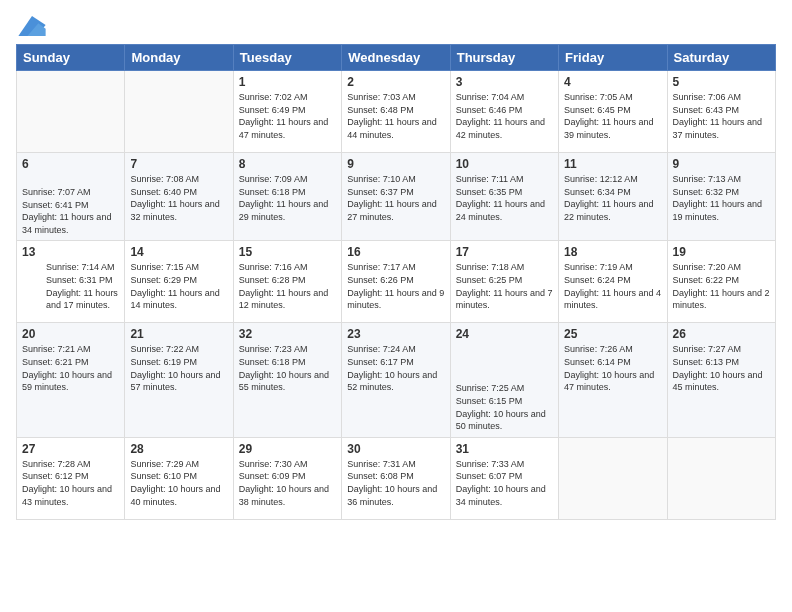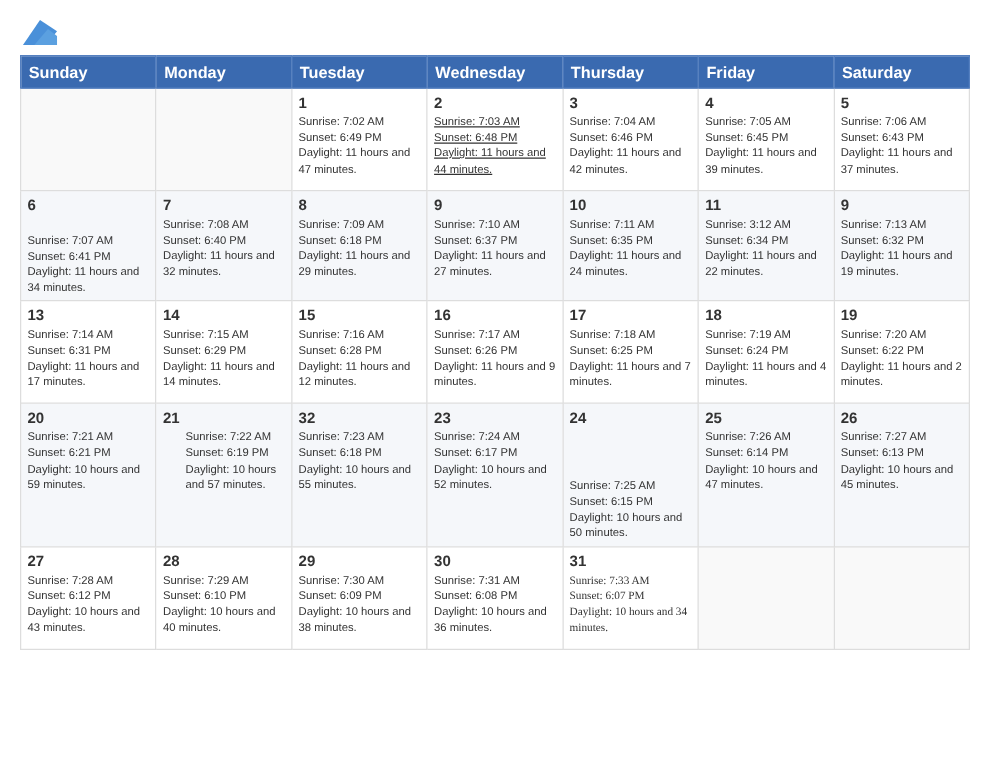--- a/index.html
+++ b/index.html
@@ -137,21 +137,21 @@
           <td class="empty-cell"></td>
           <td class="empty-cell"></td>
           <td>
             <span class="day-num">1</span>
             <div class="cell-info" style="white-space: pre-line;">Sunrise: 7:02 AM
 Sunset: 6:49 PM
 Daylight: 11 hours and 47 minutes.</div>
           </td>
           <td>
             <span class="day-num">2</span>
-            <div class="cell-info" style="white-space: pre-line; text-decoration: underline;">Sunrise: 7:03 AM
+            <div class="cell-info" style="white-space: pre-line;">Sunrise: 7:03 AM
 Sunset: 6:48 PM
 Daylight: 11 hours and 44 minutes.</div>
           </td>
           <td>
             <span class="day-num">3</span>
             <div class="cell-info" style="white-space: pre-line;">Sunrise: 7:04 AM
 Sunset: 6:46 PM
 Daylight: 11 hours and 42 minutes.</div>
           </td>
           <td>
@@ -193,35 +193,35 @@
 Daylight: 11 hours and 27 minutes.</div>
           </td>
           <td>
             <span class="day-num">10</span>
             <div class="cell-info" style="white-space: pre-line;">Sunrise: 7:11 AM
 Sunset: 6:35 PM
 Daylight: 11 hours and 24 minutes.</div>
           </td>
           <td>
             <span class="day-num">11</span>
-            <div class="cell-info" style="white-space: pre-line;">Sunrise: 3:12 AM
+            <div class="cell-info" style="white-space: pre-line;">Sunrise: 12:12 AM
 Sunset: 6:34 PM
 Daylight: 11 hours and 22 minutes.</div>
           </td>
           <td>
             <span class="day-num">9</span>
             <div class="cell-info" style="white-space: pre-line;">Sunrise: 7:13 AM
 Sunset: 6:32 PM
 Daylight: 11 hours and 19 minutes.</div>
           </td>
         </tr>
         <tr>
           <td>
             <span class="day-num">13</span>
-            <div class="cell-info" style="white-space: pre-line;">Sunrise: 7:14 AM
+            <div class="cell-info" style="white-space: pre-line; margin-left: 24px;">Sunrise: 7:14 AM
 Sunset: 6:31 PM
 Daylight: 11 hours and 17 minutes.</div>
           </td>
           <td>
             <span class="day-num">14</span>
             <div class="cell-info" style="white-space: pre-line;">Sunrise: 7:15 AM
 Sunset: 6:29 PM
 Daylight: 11 hours and 14 minutes.</div>
           </td>
           <td>
@@ -257,21 +257,21 @@
         </tr>
         <tr>
           <td>
             <span class="day-num">20</span>
             <div class="cell-info" style="white-space: pre-line;">Sunrise: 7:21 AM
 Sunset: 6:21 PM
 Daylight: 10 hours and 59 minutes.</div>
           </td>
           <td>
             <span class="day-num">21</span>
-            <div class="cell-info" style="white-space: pre-line; margin-left: 18px;">Sunrise: 7:22 AM
+            <div class="cell-info" style="white-space: pre-line;">Sunrise: 7:22 AM
 Sunset: 6:19 PM
 Daylight: 10 hours and 57 minutes.</div>
           </td>
           <td>
             <span class="day-num">32</span>
             <div class="cell-info" style="white-space: pre-line;">Sunrise: 7:23 AM
 Sunset: 6:18 PM
 Daylight: 10 hours and 55 minutes.</div>
           </td>
           <td>
@@ -319,21 +319,21 @@
 Daylight: 10 hours and 38 minutes.</div>
           </td>
           <td>
             <span class="day-num">30</span>
             <div class="cell-info" style="white-space: pre-line;">Sunrise: 7:31 AM
 Sunset: 6:08 PM
 Daylight: 10 hours and 36 minutes.</div>
           </td>
           <td>
             <span class="day-num">31</span>
-            <div class="cell-info" style="white-space: pre-line; font-family: Liberation Serif, serif;">Sunrise: 7:33 AM
+            <div class="cell-info" style="white-space: pre-line;">Sunrise: 7:33 AM
 Sunset: 6:07 PM
 Daylight: 10 hours and 34 minutes.</div>
           </td>
           <td class="empty-cell"></td>
           <td class="empty-cell"></td>
         </tr>
       </tbody>
   </table>
 </div>
 

